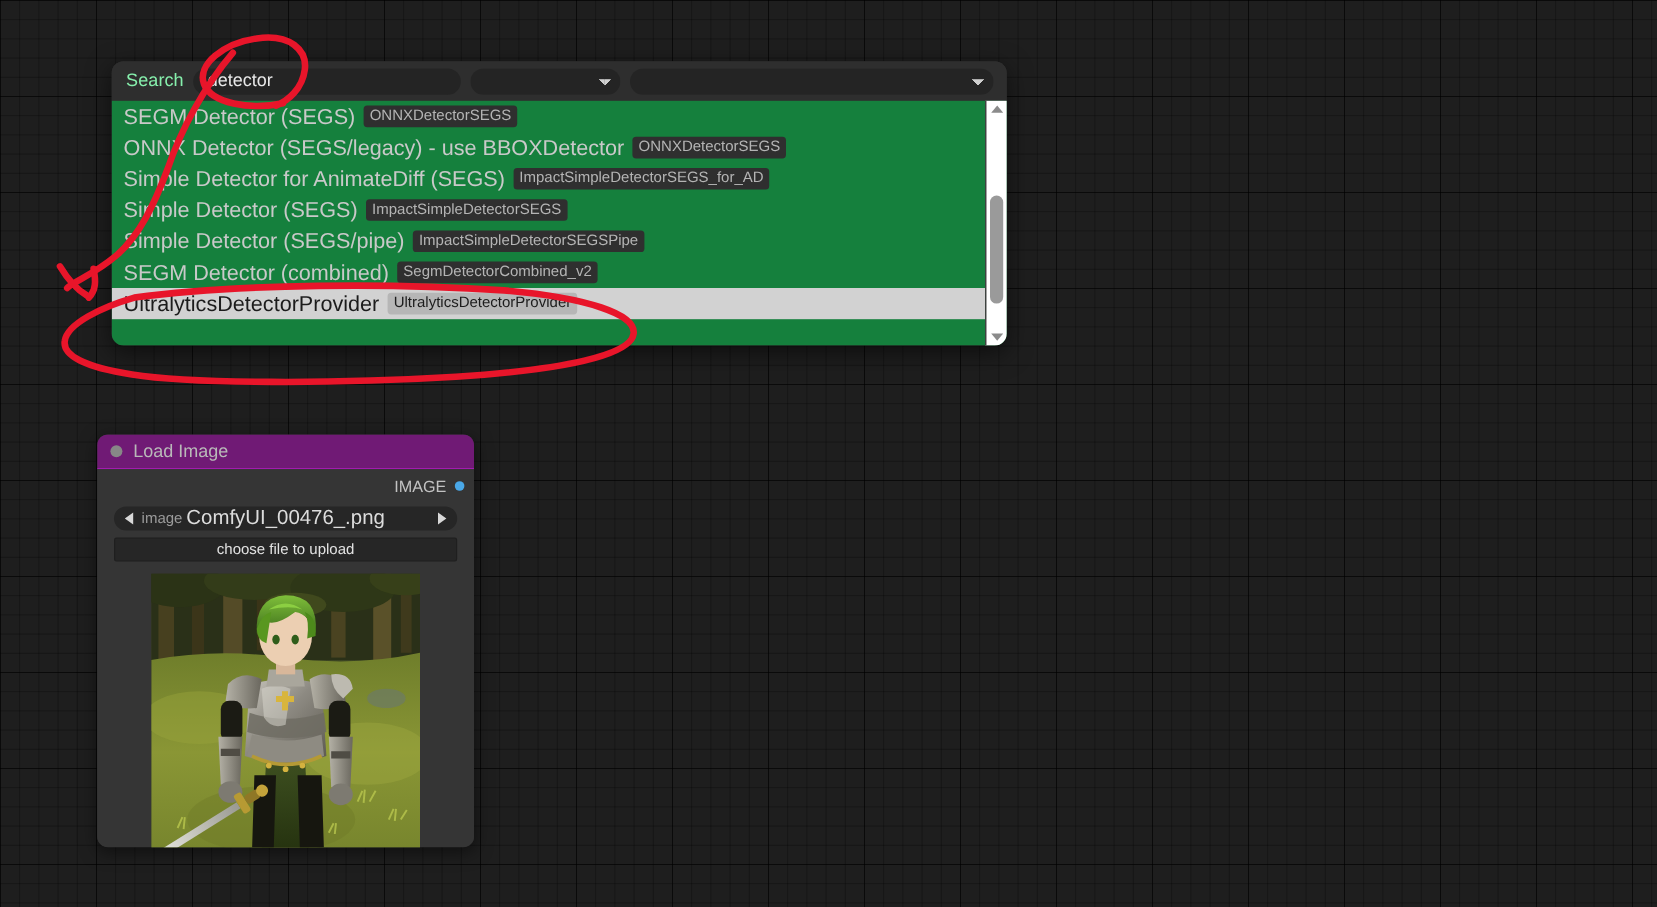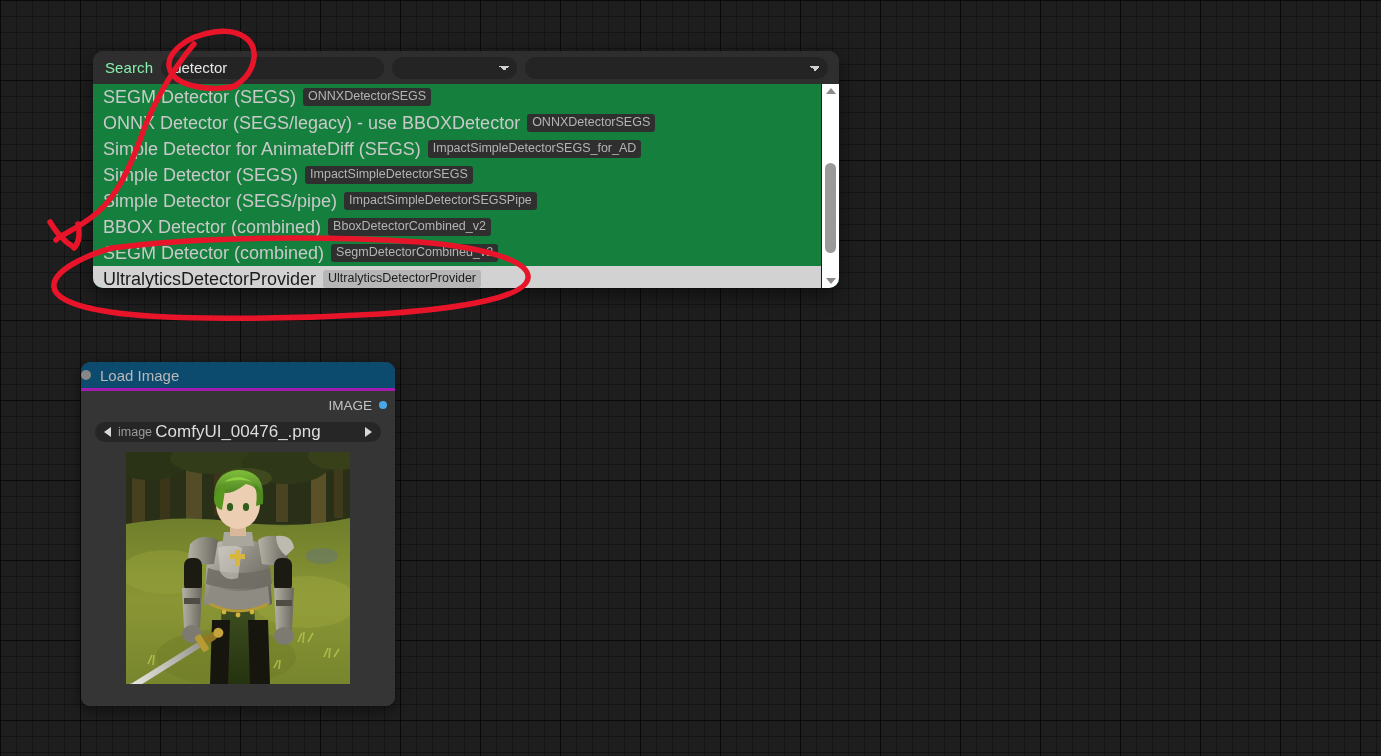--- a/index.html
+++ b/index.html
@@ -170,22 +170,23 @@
     background: #353535;
     border-radius: 9px;
     box-shadow: 0 4px 14px rgba(0,0,0,0.5);
     overflow: hidden;
   }
   #node-title-bar {
     height: 29px;
     display: flex;
     align-items: center;
     gap: 9px;
-    background: #0c4a6e;
-    border-bottom: 3px solid #a21caf;
+    padding-left: 11px;
+    background: #701a75;
+    border-bottom: 1px solid #a21caf;
   }
   #node-collapse-dot {
     width: 10px; height: 10px;
     border-radius: 50%;
     background: #878787;
     flex: 0 0 10px;
   }
   #node-title-text {
     color: #b9b9b9;
     font-size: 15px;
@@ -310,24 +311,20 @@
           </div>
           <div class="result-row">
             <span class="r-label">Simple Detector (SEGS)</span>
             <span class="r-badge">ImpactSimpleDetectorSEGS</span>
           </div>
           <div class="result-row">
             <span class="r-label">Simple Detector (SEGS/pipe)</span>
             <span class="r-badge">ImpactSimpleDetectorSEGSPipe</span>
           </div>
           <div class="result-row">
-            <span class="r-label">BBOX Detector (combined)</span>
-            <span class="r-badge">BboxDetectorCombined_v2</span>
-          </div>
-          <div class="result-row">
             <span class="r-label">SEGM Detector (combined)</span>
             <span class="r-badge">SegmDetectorCombined_v2</span>
           </div>
           <div class="result-row selected">
             <span class="r-label">UltralyticsDetectorProvider</span>
             <span class="r-badge">UltralyticsDetectorProvider</span>
           </div>
         </div>
 
       <div id="scrollbar">
@@ -359,20 +356,21 @@
       </div>
 
 
       <div class="widget-combo">
         <div class="arrow-l"></div>
         <span class="w-name">image</span>
         <span class="w-value">ComfyUI_00476_.png</span>
         <div class="arrow-r" style="margin-left:auto"></div>
       </div>
 
+      <div class="widget-button">choose file to upload</div>
 
       <div id="node-preview">
         <svg width="224" height="232" viewBox="0 0 224 232" xmlns="http://www.w3.org/2000/svg">
           <defs>
             <linearGradient id="skyg" x1="0" y1="0" x2="0" y2="1">
               <stop offset="0" stop-color="#33391f"></stop>
               <stop offset="1" stop-color="#4c5a27"></stop>
             </linearGradient>
             <linearGradient id="grassg" x1="0" y1="0" x2="0" y2="1">
               <stop offset="0" stop-color="#6f7e2b"></stop>

